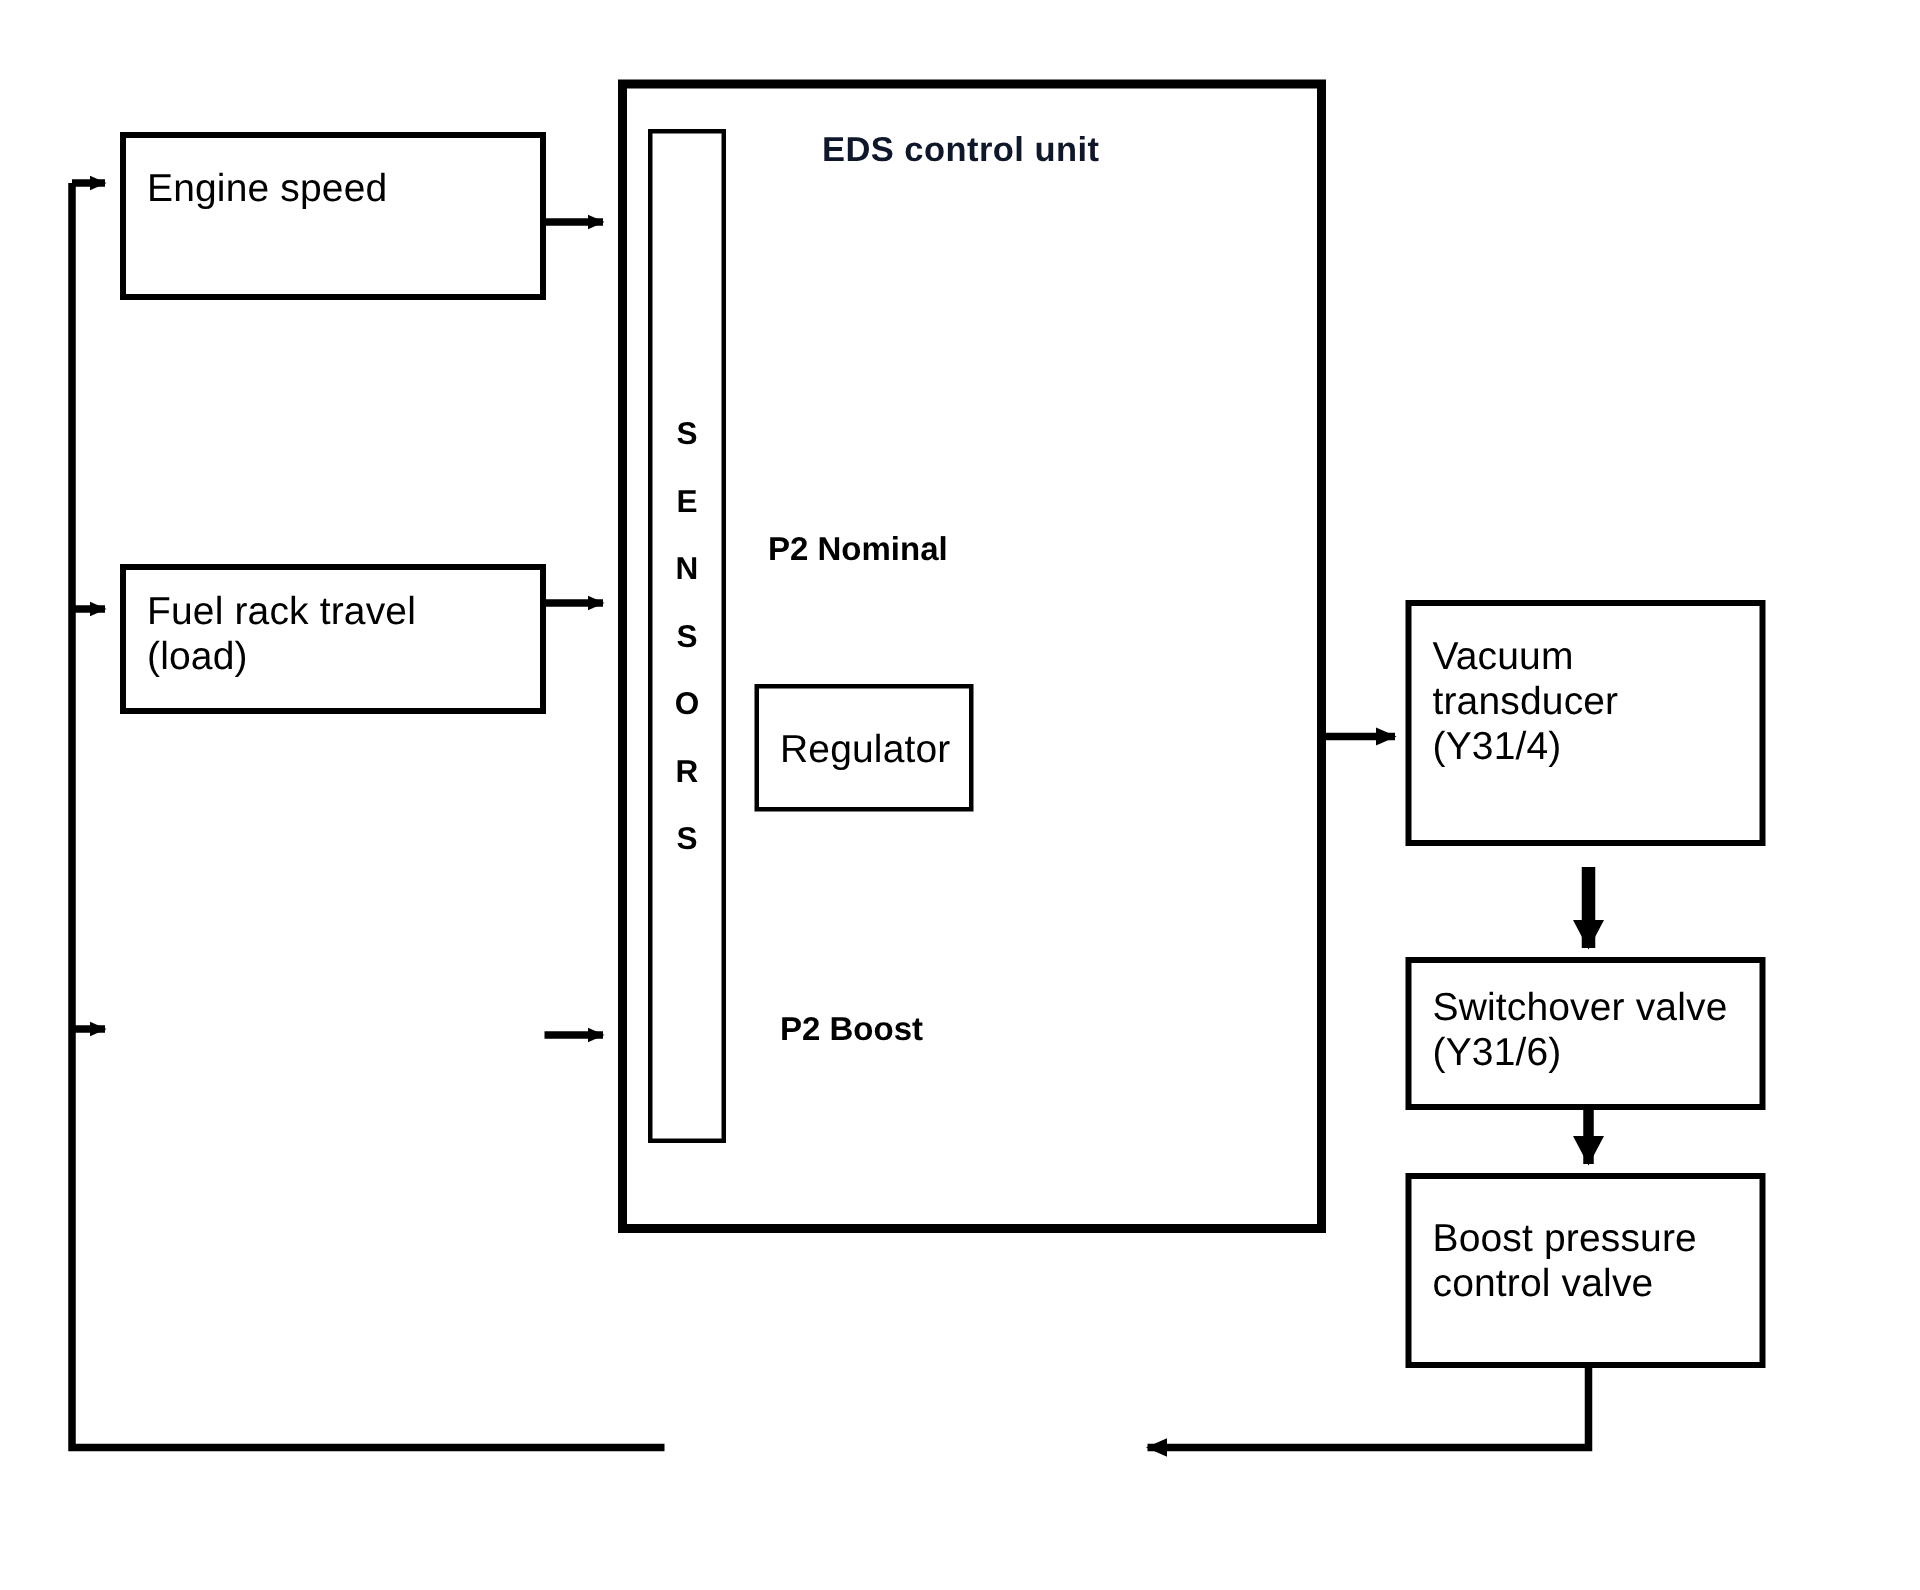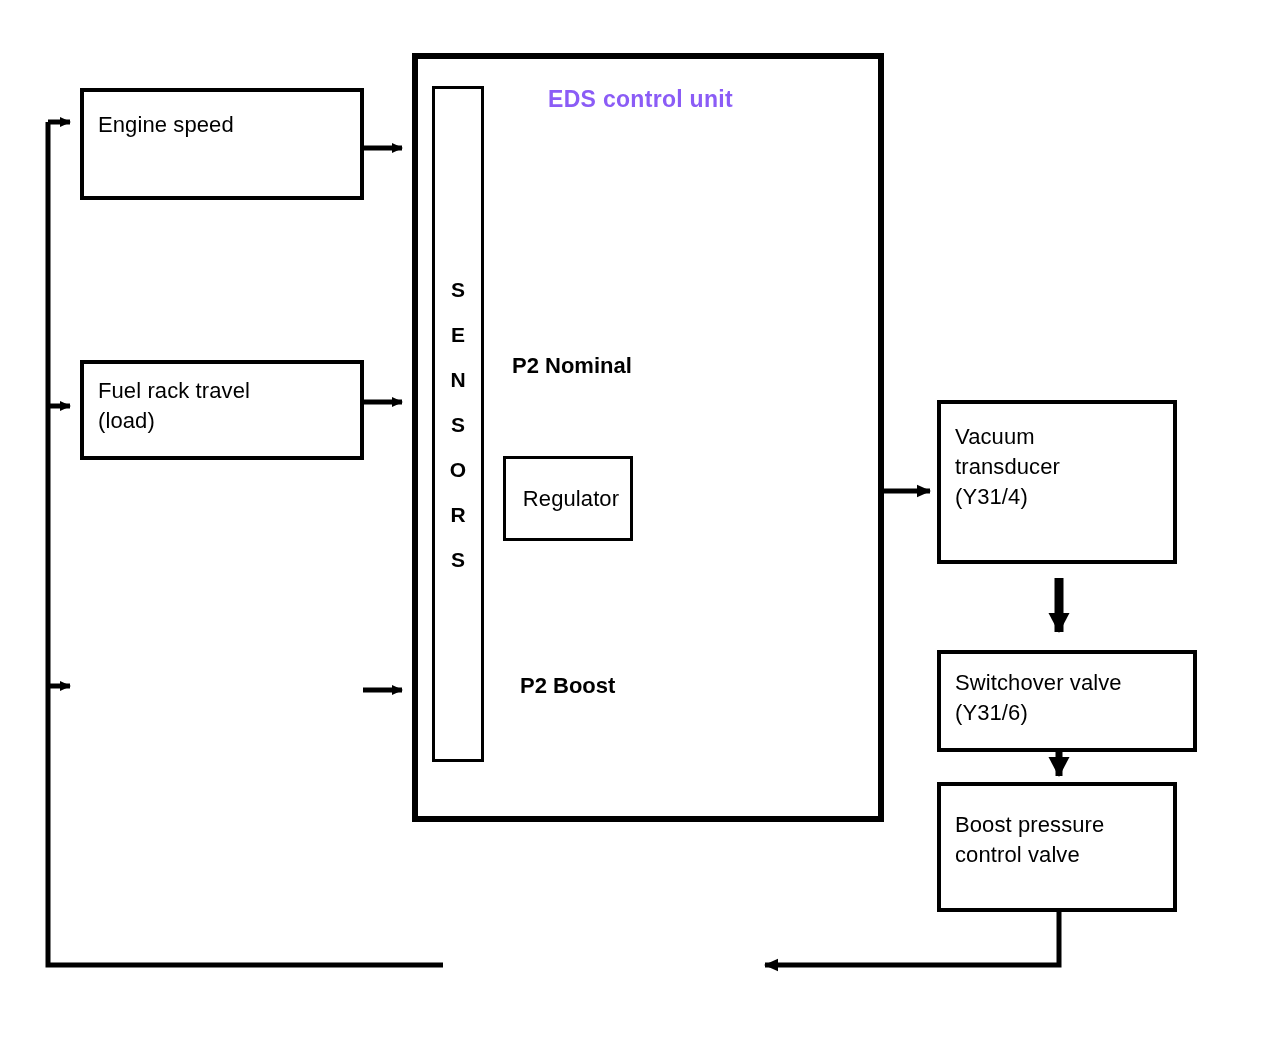--- a/index.html
+++ b/index.html
@@ -30,21 +30,21 @@
     background: #fff;
     color: #000;
   }
   .box-thin { border-width: 3px; }
   .box-thick { border-width: 6px; }
   .box-label {
     position: absolute;
     left: 14px;
     top: 10px;
     right: 8px;
-    font-size: 22px;
+    font-size: 26px;
     line-height: 30px;
     font-weight: 400;
     letter-spacing: 0.1px;
     white-space: pre-line;
   }
   .box-label.center {
     left: 0; right: 0; top: 50%;
     transform: translateY(-50%);
     text-align: center;
   }
@@ -57,21 +57,21 @@
     font-size: 22px;
     line-height: 28px;
     color: #000;
     white-space: pre-line;
     font-weight: bold;
   }
   .unit-title {
     position: absolute;
     font-size: 23px;
     font-weight: bold;
-    color: #8b5cf6;
+    color: #0f172a;
     letter-spacing: 0.3px;
   }
   .sensors-col {
     position: absolute;
     box-sizing: border-box;
     border: 3px solid #000;
     background: #fff;
     display: flex;
     flex-direction: column;
     align-items: center;
@@ -146,43 +146,43 @@
     <span class="ltr">N</span>
     <span class="ltr">S</span>
     <span class="ltr">O</span>
     <span class="ltr">R</span>
     <span class="ltr">S</span>
   </div>
 
 
   <div class="free-label" style="left:512px; top:352px;">P2 Nominal</div>
 
-  <div class="box box-thin" style="left:503px; top:456px; width:130px; height:85px;text-align:center;">
+  <div class="box box-thin" style="left:503px; top:456px; width:146px; height:85px;">
     <div class="box-label mid">Regulator</div>
   </div>
 
   <div class="free-label" style="left:520px; top:672px;">P2 Boost</div>
 
   <div class="box" style="left:80px; top:88px; width:284px; height:112px;">
     <div class="box-label" style="top:18px;">Engine speed</div>
   </div>
 
-  <div class="box" style="left:80px; top:360px; width:284px; height:100px;padding-left:42px;">
+  <div class="box" style="left:80px; top:376px; width:284px; height:100px;padding-left:42px;">
     <div class="box-label" style="top:12px;">Fuel rack travel
 (load)</div>
   </div>
 
 
   <div class="box" style="left:937px; top:400px; width:240px; height:164px;">
     <div class="box-label" style="top:18px;">Vacuum
 transducer
 (Y31/4)</div>
   </div>
 
-  <div class="box" style="left:937px; top:638px; width:260px; height:102px;margin-top:12px;">
+  <div class="box" style="left:937px; top:638px; width:240px; height:102px;">
     <div class="box-label" style="top:14px;">Switchover valve
 (Y31/6)</div>
   </div>
 
   <div class="box" style="left:937px; top:782px; width:240px; height:130px;">
     <div class="box-label" style="top:24px;">Boost pressure
 control valve</div>
   </div>
 
 

